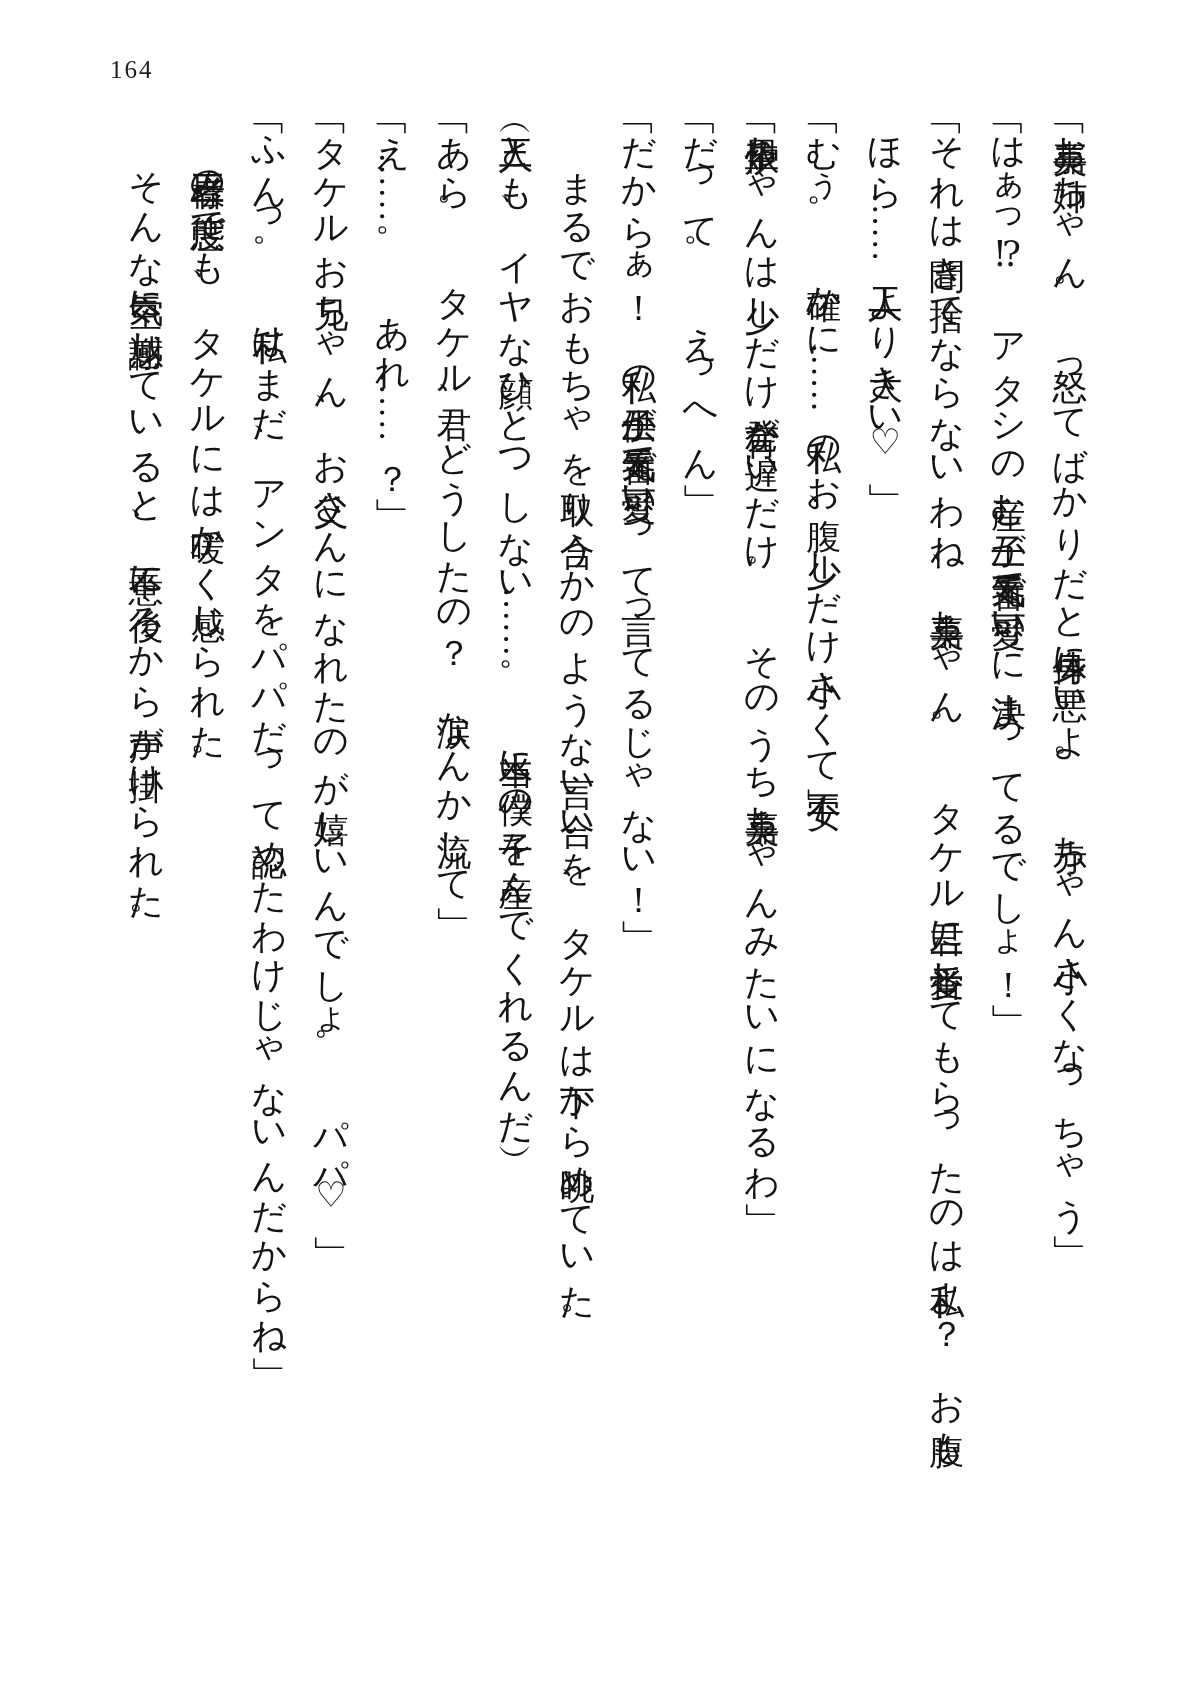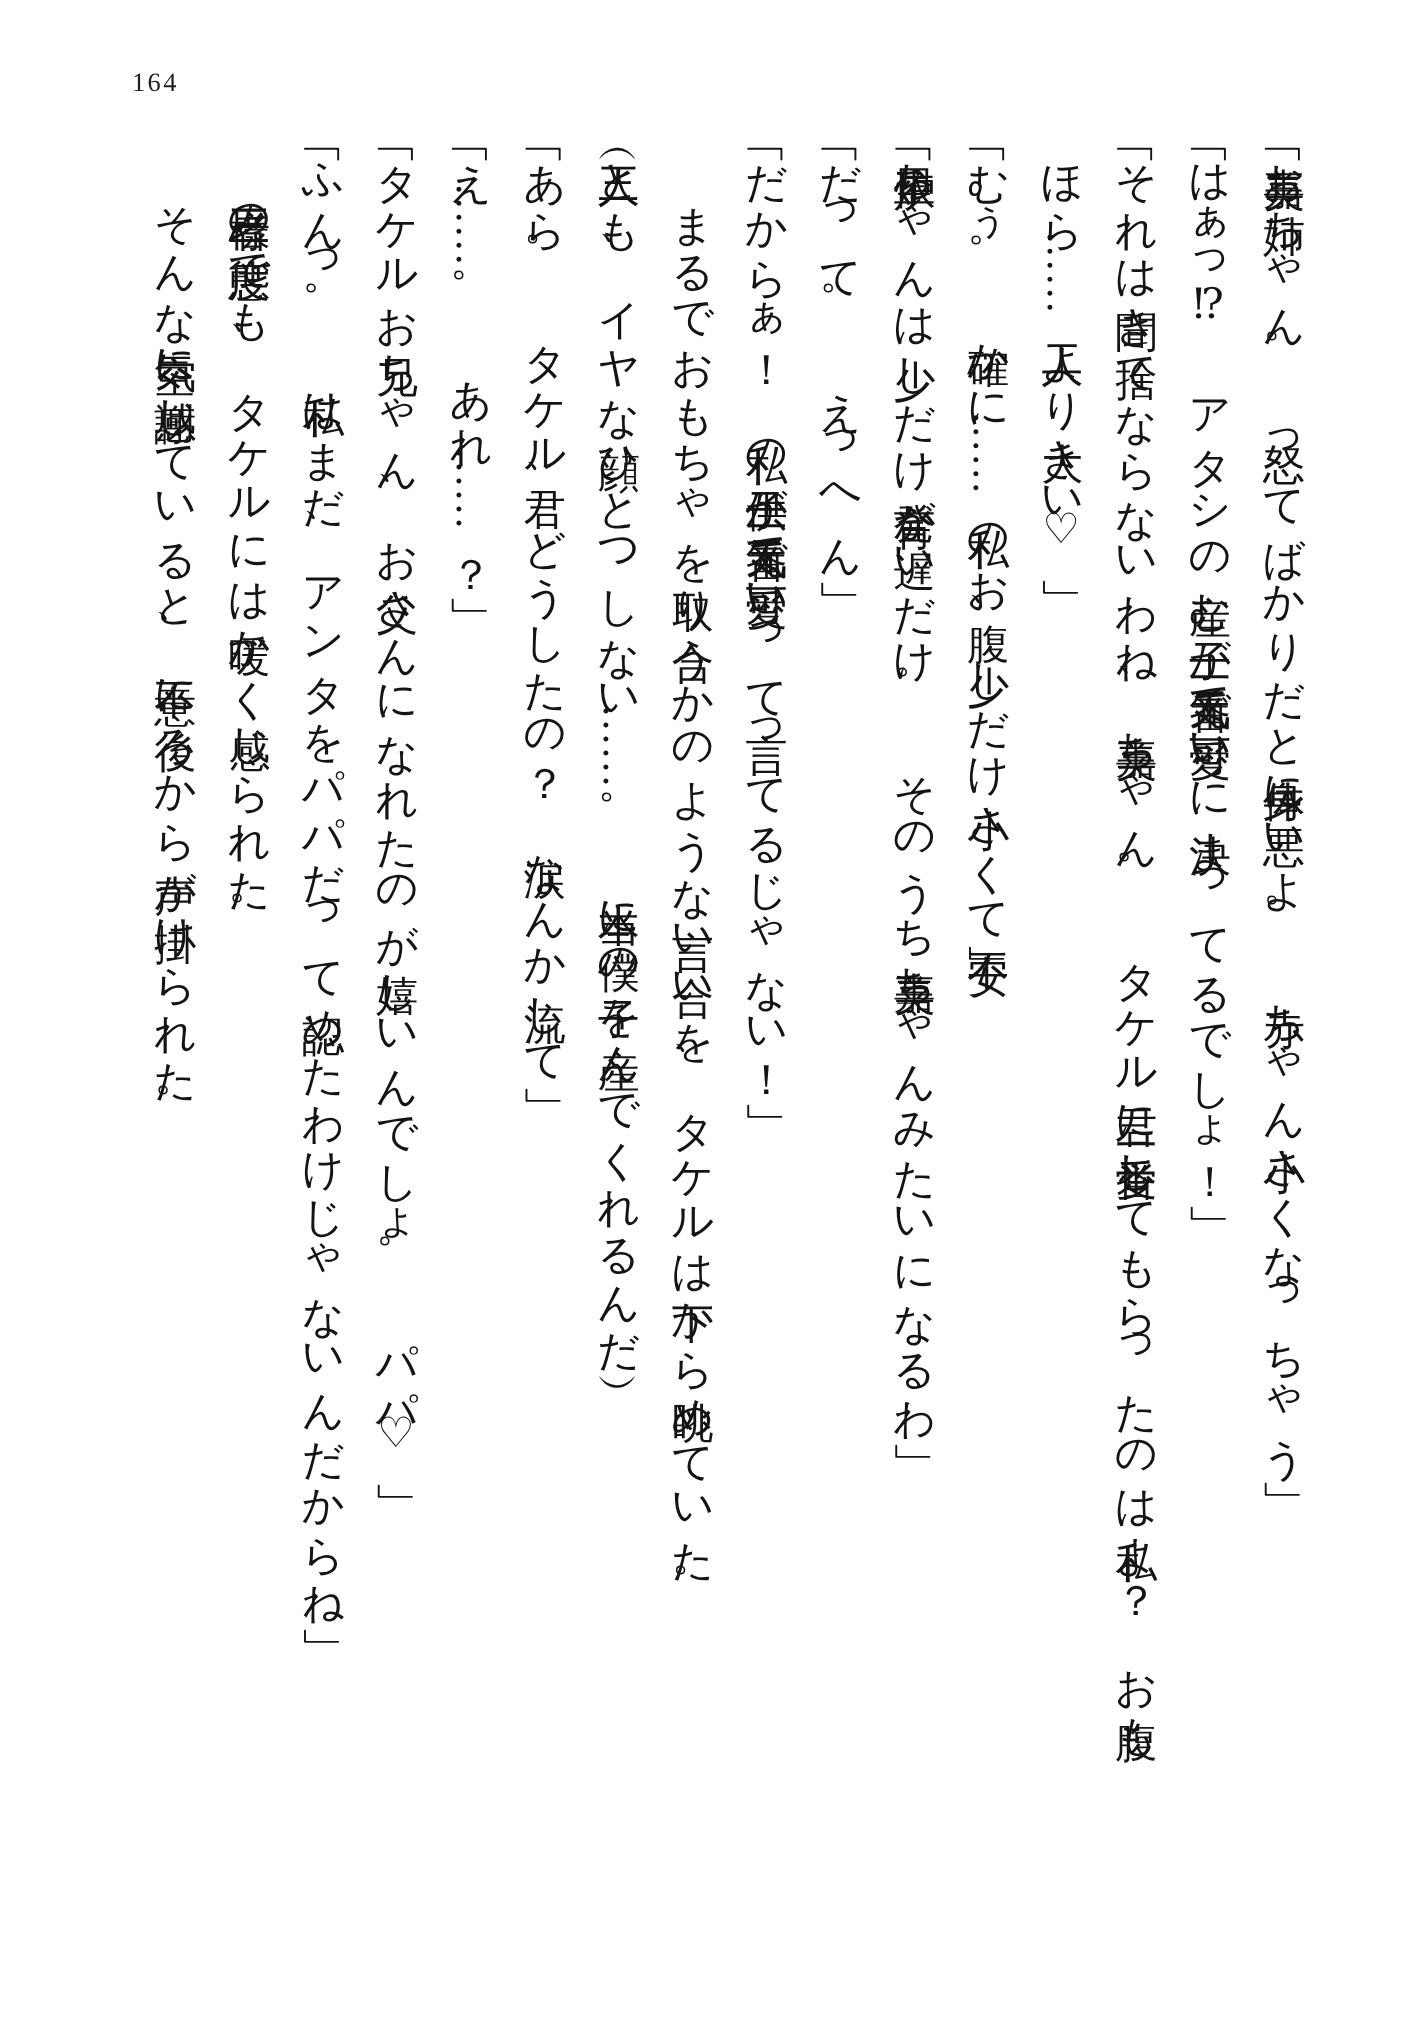--- a/index.html
+++ b/index.html
@@ -17,21 +17,21 @@
   }
   .page {
     position: absolute;
     inset: 0;
     background: #ffffff;
   }
   .page-number {
     position: absolute;
     left: 110px;
     top: 56px;
-    font-size: 22px;
+    font-size: 25px;
     letter-spacing: 2px;
     color: #1f1f1f;
   }
   .page-text {
     position: absolute;
     top: 112px;
     right: 90px;
     height: 1372px;
     writing-mode: vertical-rl;
     text-orientation: mixed;

